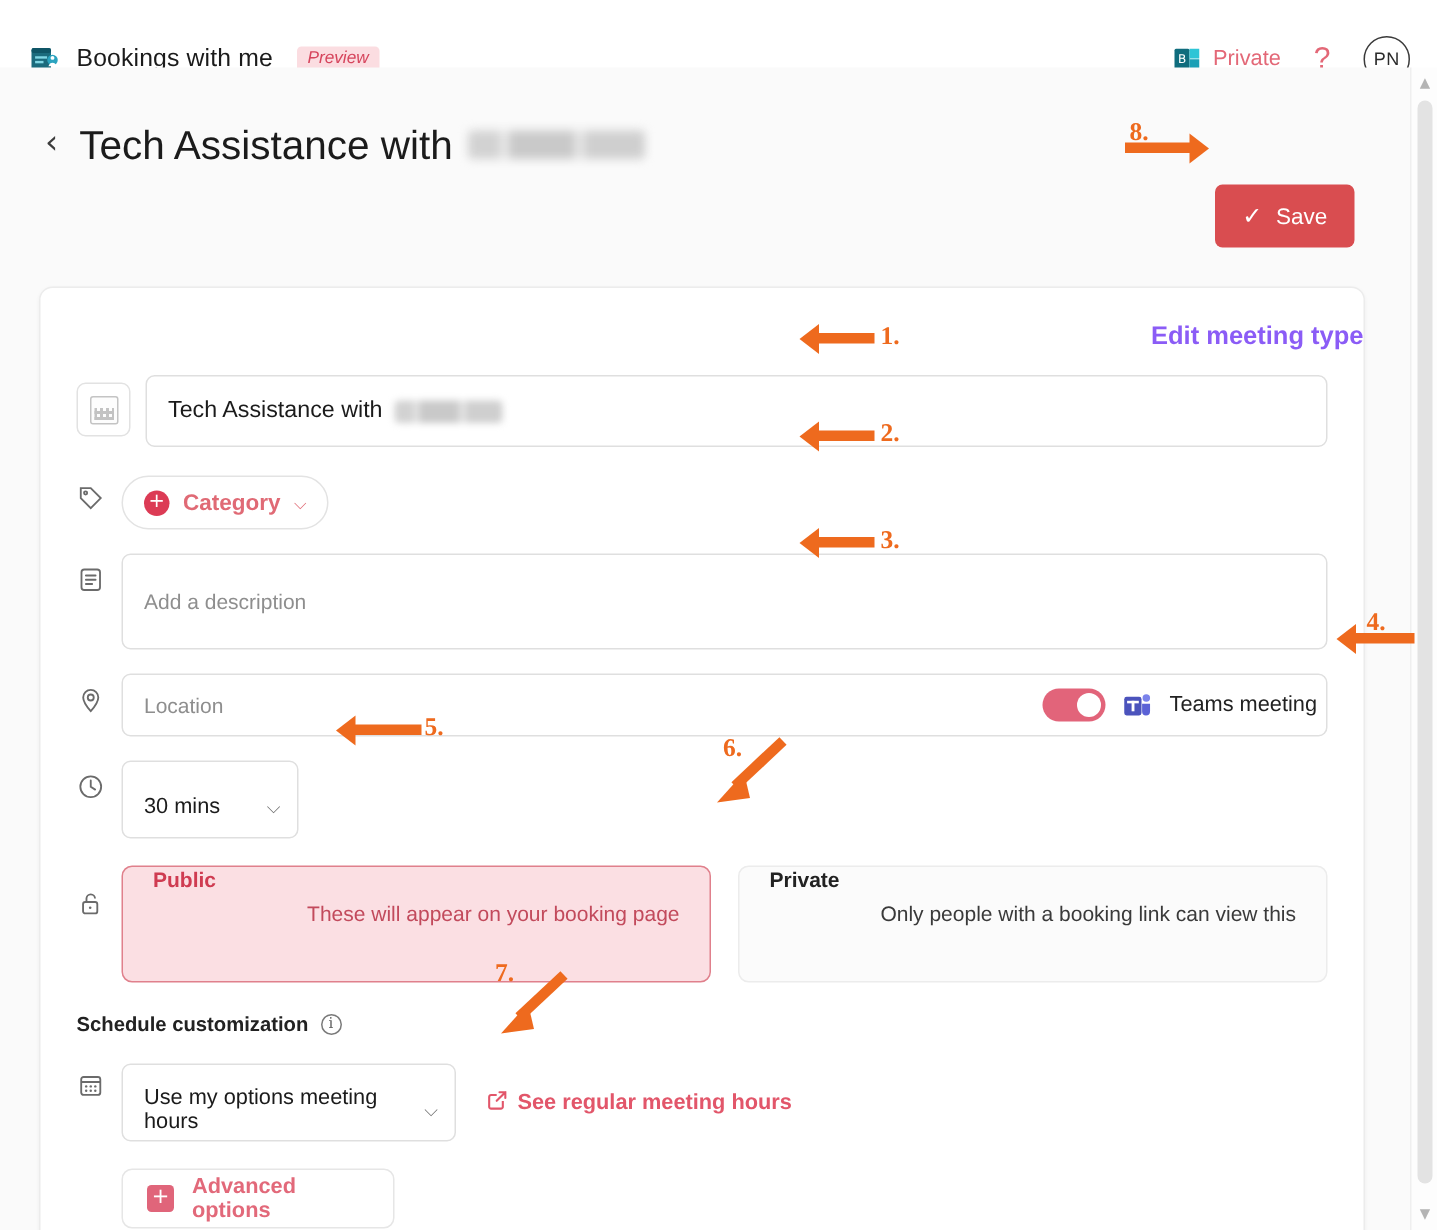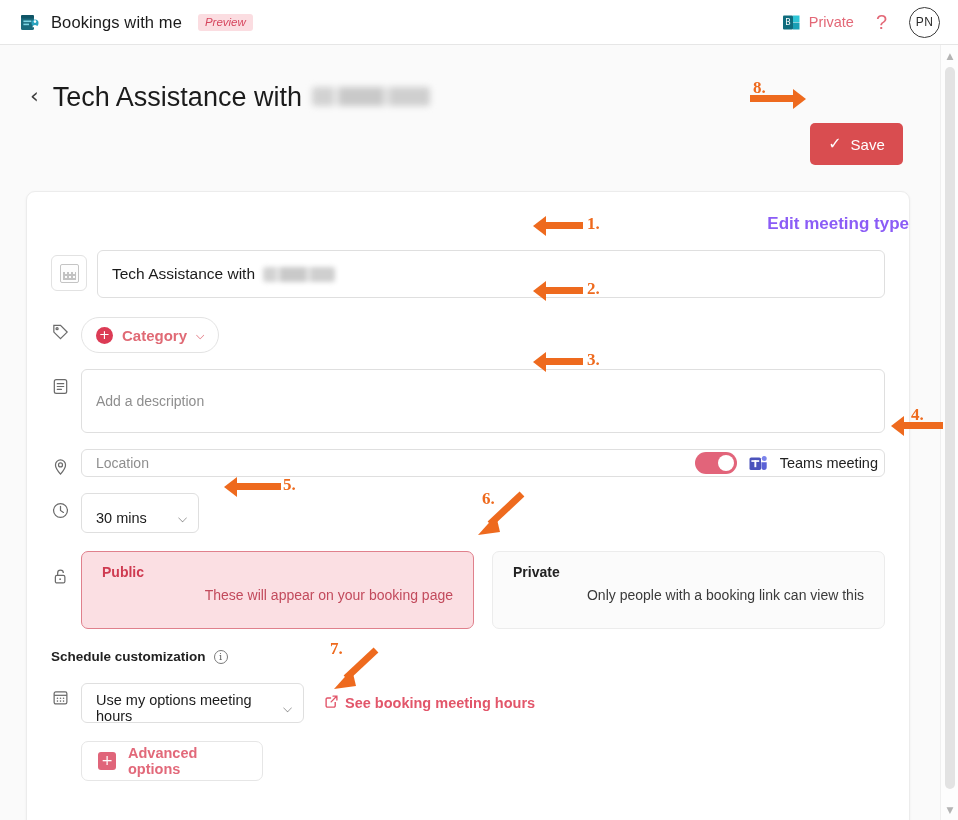--- a/index.html
+++ b/index.html
@@ -11,21 +11,21 @@
     overflow: hidden;
   }
   .screen {
     position: relative;
     width: 958px; height: 820px;
     background: #ffffff;
   }
 
   
   .appbar {
-    position: absolute; top: 0; left: 0;
+    position: absolute; top: 17px; left: 0;
     width: 958px; height: 45px;
     background: #ffffff;
     border-bottom: 1px solid #e6e6e6;
     display: flex; align-items: center;
   }
   .appbar-left { display: flex; align-items: center; margin-left: 20px; gap: 10px; }
   .brand-logo {
     width: 21px; height: 21px; position: relative; flex: none;
   }
   .brand-title {
@@ -179,30 +179,30 @@
   }
   .toggle .knob {
     position: absolute; top: 3px; right: 3px;
     width: 16px; height: 16px; border-radius: 50%; background: #fff;
   }
   .teams-icon { width: 21px; height: 21px; position: relative; flex: none; }
   .teams-label { font-size: 14.5px; color: #222; }
 
   .select {
     border: 1px solid #dfdfdf; border-radius: 6px; background: #fff;
-    height: 40px; display: inline-flex; align-items: center;
+    height: 52px; display: inline-flex; align-items: center;
     justify-content: space-between; padding: 10px 11px 0 14px;
     font-size: 14.5px; color: #1b1b1b; cursor: pointer;
   }
   .select .caret-grey { color: #6f6f6f; font-size: 12px; margin-left: 16px;
     font-family: "DejaVu Sans", sans-serif; }
 
   .visibility-row { display: flex; gap: 18px; padding-top: 2px; }
   .vis-card {
-    flex: 1; border-radius: 7px; padding: 12px 20px;
+    flex: 1; border-radius: 7px; padding: 0 20px;
     border: 1px solid #ececec; background: #fbfbfb; cursor: pointer;
     min-height: 78px;
   }
   .vis-card.selected {
     background: #fbdfe3; border: 1.4px solid #e0808c;
   }
   .vis-title { font-size: 14px; font-weight: bold; color: #222; margin-bottom: 7px; }
   .vis-card.selected .vis-title { color: #cf3b51; }
   .vis-desc { font-size: 14px; color: #3a3a3a; text-align: right; }
   .vis-card.selected .vis-desc { color: #c24a5c; }
@@ -388,21 +388,21 @@
       </div>
 
       <div class="row">
         <div class="row-icon">
           <svg viewBox="0 0 20 20" width="19" height="19" fill="none" stroke="#6b6b6b" stroke-width="1.3">
             <path d="M10 18s5.3-6 5.3-9.6A5.3 5.3 0 0 0 4.7 8.4C4.7 12 10 18 10 18z"></path>
             <circle cx="10" cy="8.4" r="2.1"></circle>
           </svg>
         </div>
         <div class="row-body">
-          <div class="field location-field" style="height:28px">
+          <div class="field location-field" style="height:42px">
             <span class="ph">Location</span>
             <div class="teams-wrap">
               <div class="toggle">
                 <span class="knob"></span>
               </div>
               <span class="teams-icon">
                 <svg viewBox="0 0 21 21" width="21" height="21">
                   <rect x="1.5" y="4.5" width="11.5" height="12.5" rx="1.6" fill="#4b53bc"></rect>
                   <rect x="3.4" y="7.2" width="7.8" height="1.7" fill="#ffffff"></rect>
                   <rect x="6.4" y="7.2" width="1.9" height="7" fill="#ffffff"></rect>
@@ -479,21 +479,21 @@
               <span>Use my options meeting hours</span>
               <span class="caret-grey">⌵</span>
             </div>
             <div class="see-hours">
               <span class="ext-ic">
                 <svg viewBox="0 0 14 14" width="13" height="13" fill="none" stroke="#e2566a" stroke-width="1.5">
                   <path d="M11 7.6v4a1.4 1.4 0 0 1-1.4 1.4H2.6A1.4 1.4 0 0 1 1.2 11.6V4.6a1.4 1.4 0 0 1 1.4-1.4h4"></path>
                   <path d="M8.6 1.2h4.2v4.2M12.8 1.2 6.6 7.4" stroke-linecap="round"></path>
                 </svg>
               </span>
-              <span>See booking meeting hours</span>
+              <span>See regular meeting hours</span>
             </div>
           </div>
 
           <div class="adv-btn" style="margin-left:0">
             <span class="plus-square">+</span>
             <span class="adv-label">Advanced options</span>
           </div>
         </div>
       </div>
 

